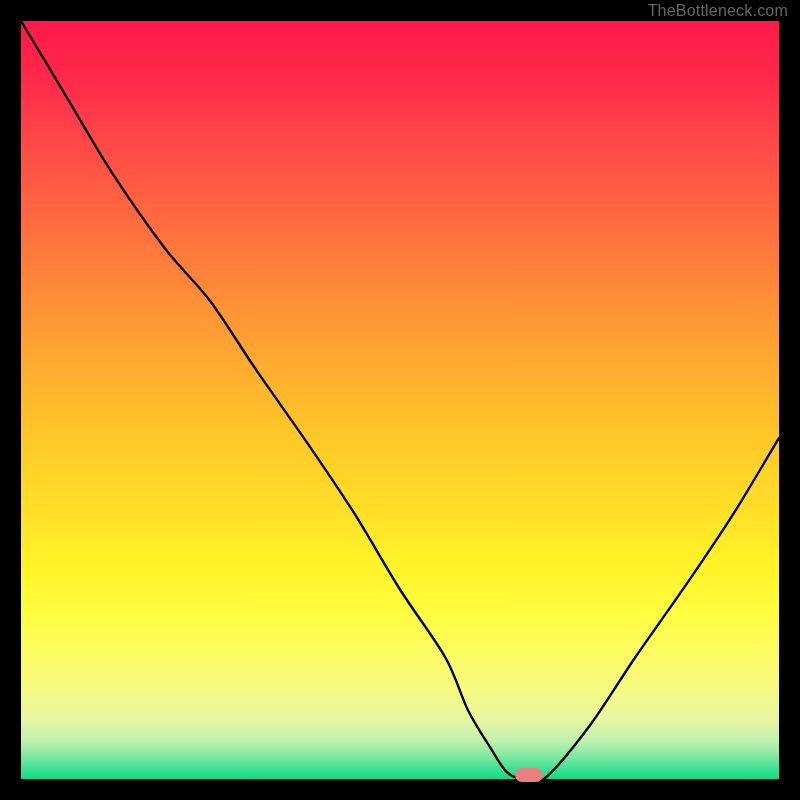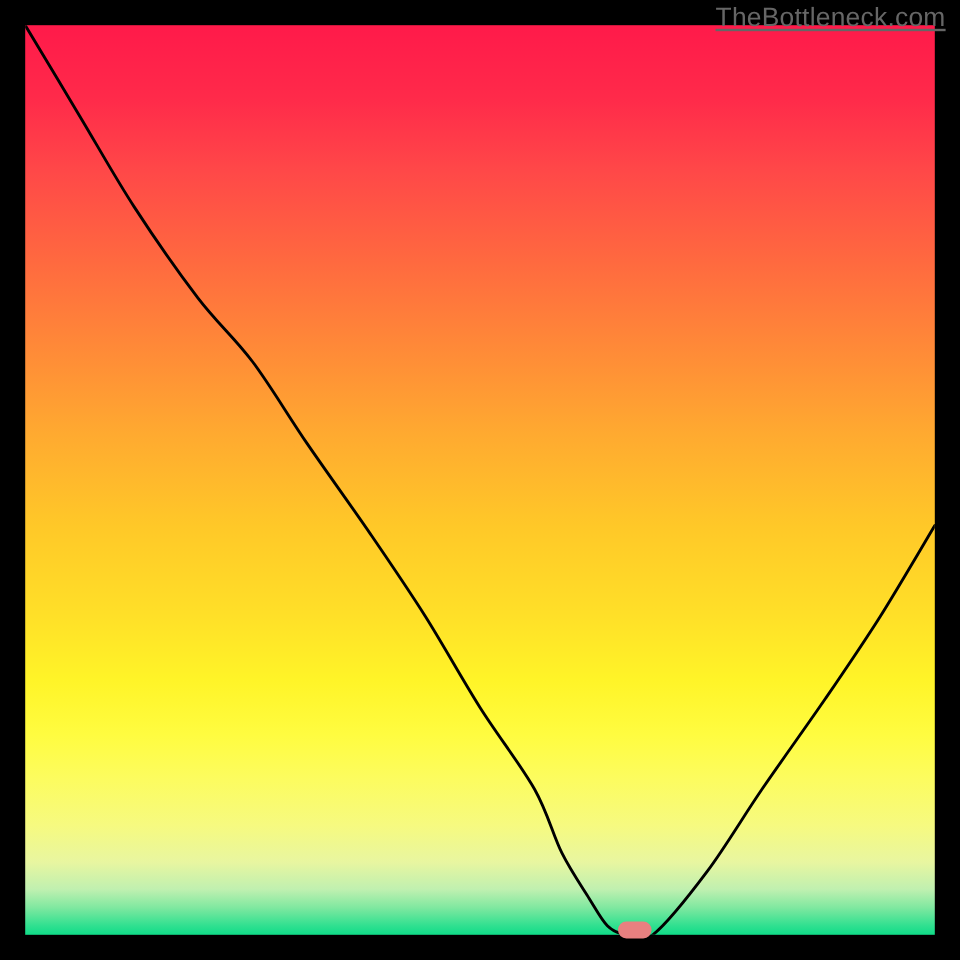--- a/index.html
+++ b/index.html
@@ -44,24 +44,23 @@
     height: 14px;
     background: #e88080;
     border-radius: 7px;
     transform: translate(-50%, -50%);
   }
   .watermark {
     position: absolute;
     top: 2px;
     right: 12px;
     color: #666;
-    font-size: 22px;
+    font-size: 16px;
     font-weight: normal;
     letter-spacing: 0.2px;
-    text-decoration: underline;
   }
 </style>
 </head>
 <body>
 
 <div class="plot-area"></div>
 
 <svg class="curve-svg" viewBox="0 0 758 758" preserveAspectRatio="none">
   <path id="curve-path" fill="none" stroke="#000" stroke-width="2.4" stroke-linejoin="round" stroke-linecap="round" d="M 0.00 0.00 C 7.28 12.13, 30.93 51.54, 45.48 75.80 C 60.03 100.06, 75.19 127.34, 90.96 151.60 C 106.73 175.86, 128.25 206.78, 144.02 227.40 C 159.79 248.02, 174.95 261.06, 189.50 280.46 C 204.05 299.86, 219.21 325.64, 234.98 348.68 C 250.75 371.72, 272.27 401.44, 288.04 424.48 C 303.81 447.52, 318.97 469.66, 333.52 492.70 C 348.07 515.74, 364.45 545.46, 379.00 568.50 C 393.55 591.54, 413.56 617.32, 424.48 636.72 C 435.40 656.12, 439.94 675.23, 447.22 689.78 C 454.50 704.33, 463.90 717.98, 469.96 727.68 C 476.02 737.38, 480.27 745.57, 485.12 750.42 C 489.97 755.27, 494.22 756.79, 500.28 758.00 C 506.34 759.21, 512.10 766.49, 523.02 758.00 C 533.94 749.51, 553.95 724.34, 568.50 704.94 C 583.05 685.54, 598.21 659.76, 613.98 636.72 C 629.75 613.68, 651.27 583.96, 667.04 560.92 C 682.81 537.88, 697.97 515.74, 712.52 492.70 C 727.07 469.66, 750.72 429.03, 758.00 416.90"></path>
 </svg>

